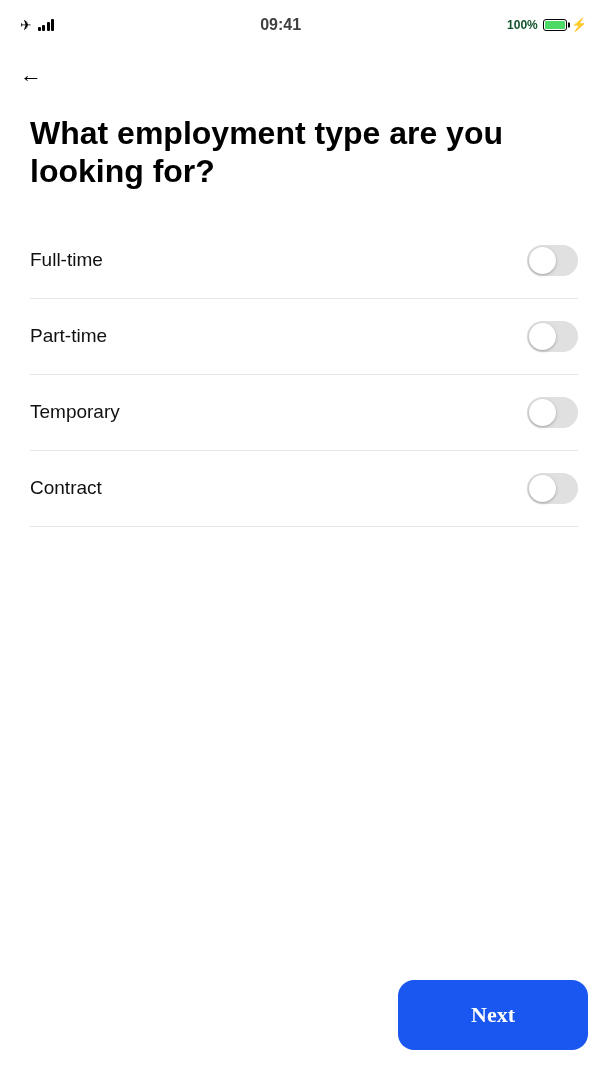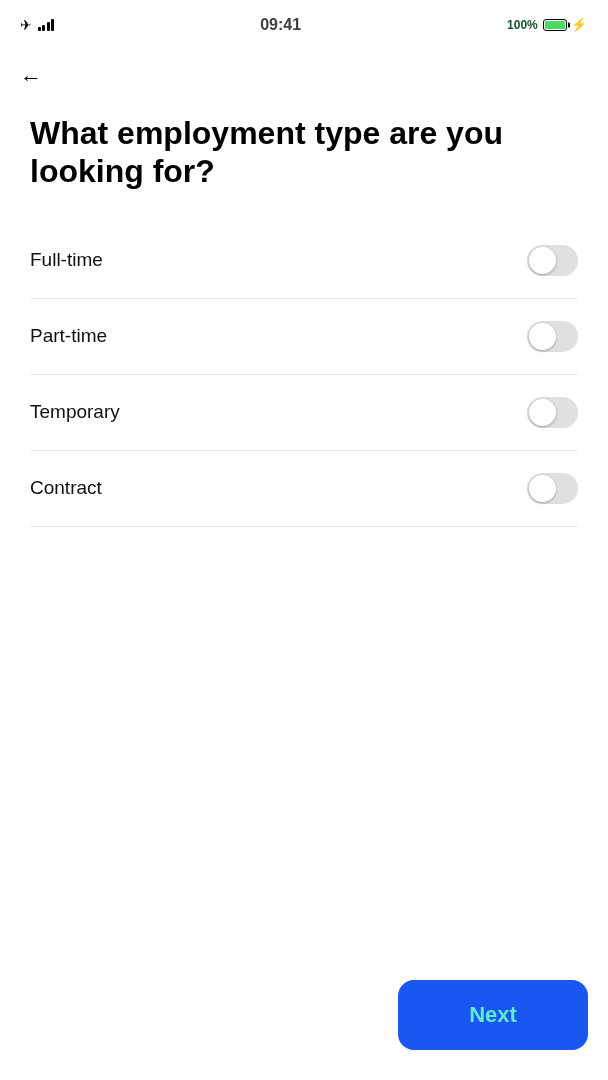--- a/index.html
+++ b/index.html
@@ -195,29 +195,30 @@
 
     
     .next-button-container {
       position: absolute;
       bottom: 30px;
       right: 20px;
     }
 
     .next-button {
       background: #1a56f0;
-      color: #5eead4;
+      color: #ffffff;
       border: none;
       border-radius: 16px;
       padding: 22px 60px;
       font-size: 22px;
       font-weight: 600;
       cursor: pointer;
       min-width: 190px;
       text-align: center;
+      font-family: Liberation Serif, serif;
     }
   </style>
 </head>
 <body>
 
 <div class="status-bar">
   <div class="status-left">
     <span class="icon-airplane">✈</span>
     <div class="signal-bars">
       <div class="signal-bar" style="height:4px;"></div>

